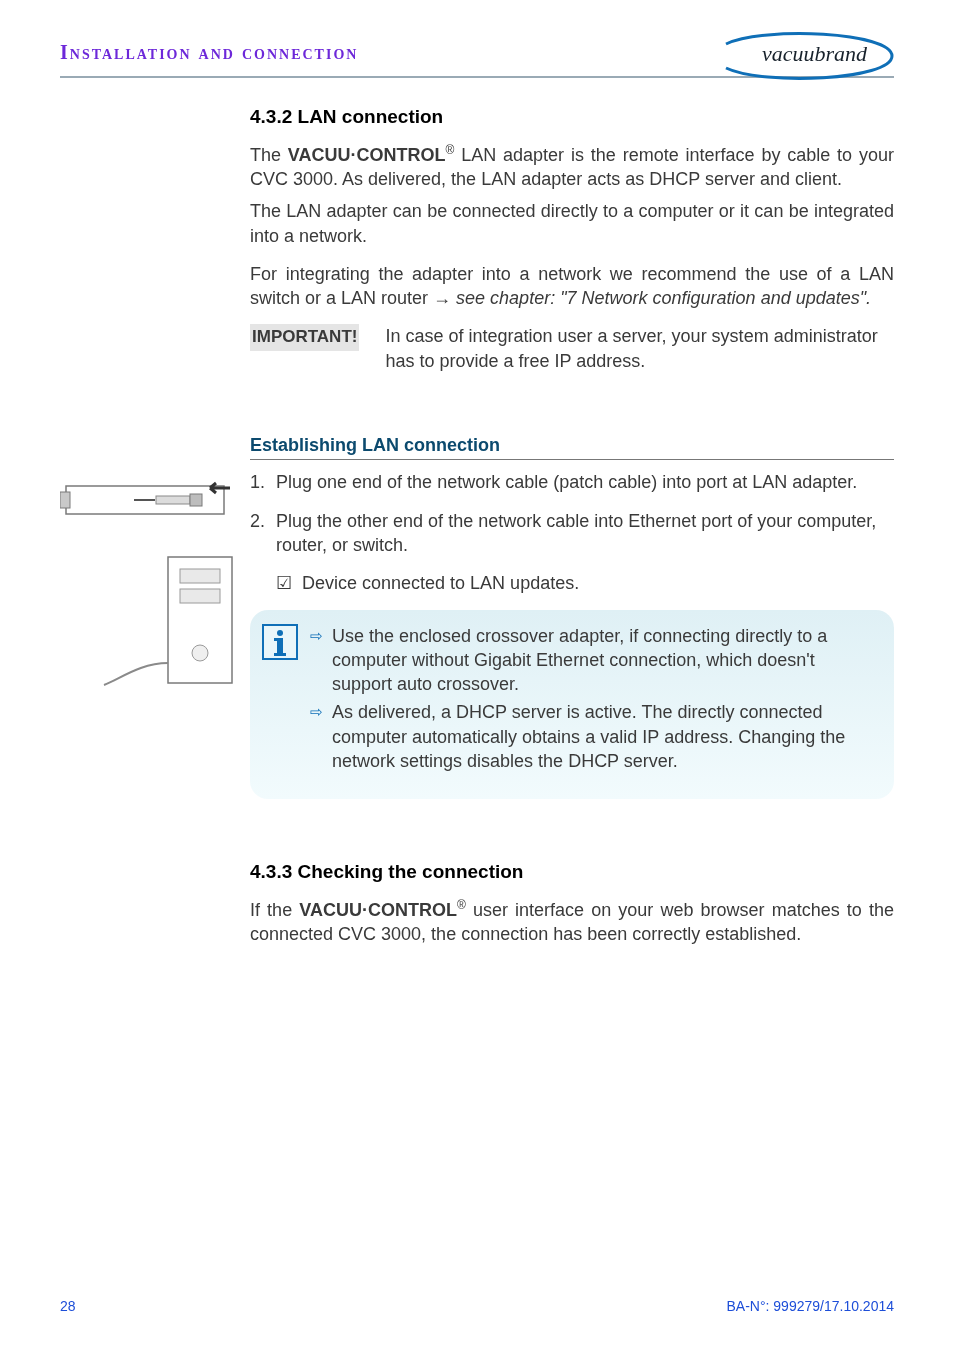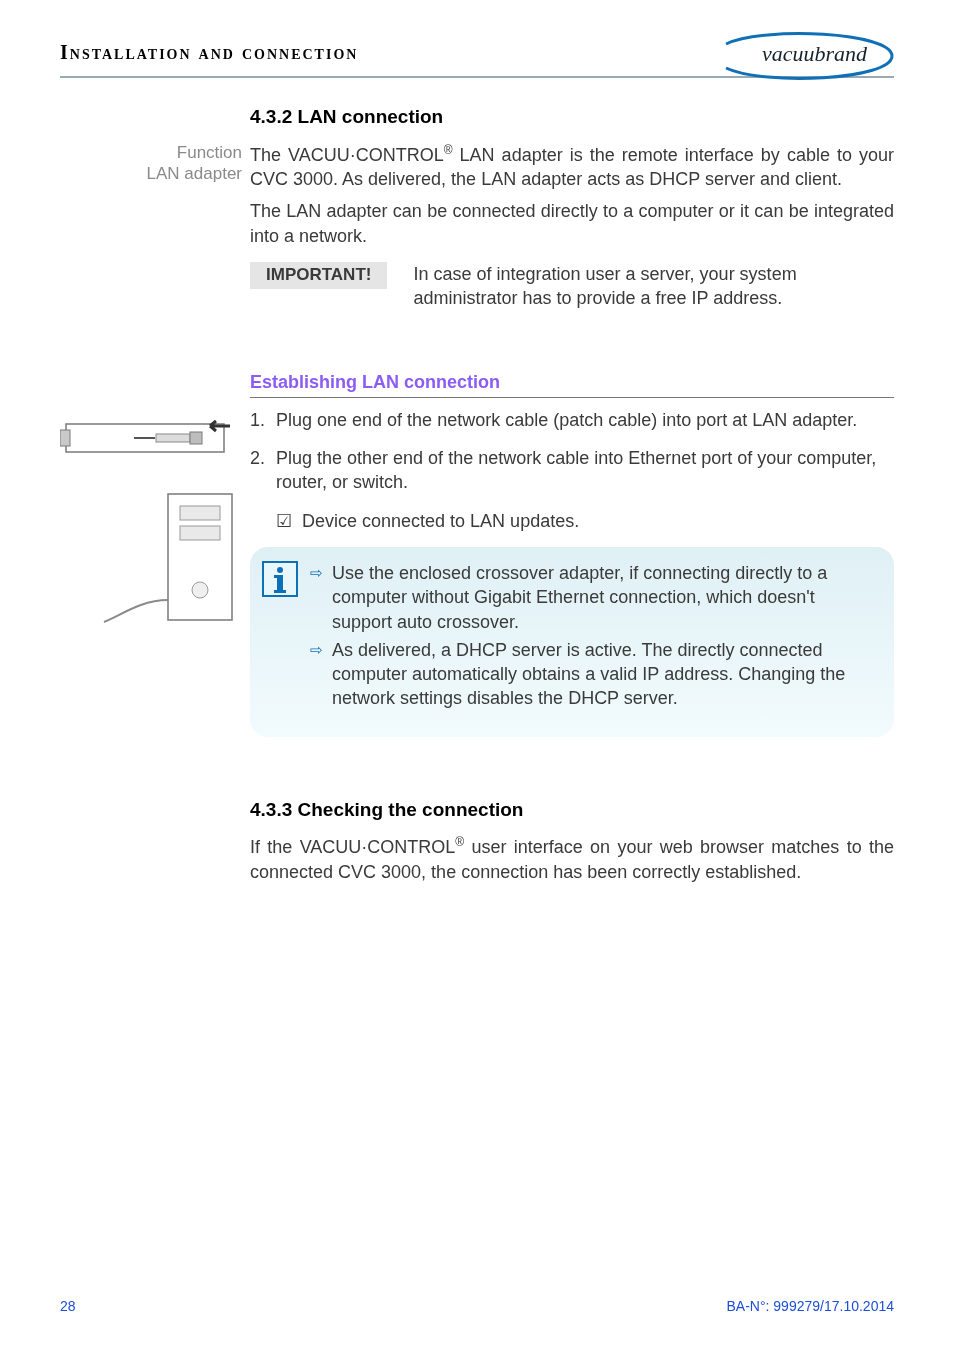--- a/index.html
+++ b/index.html
@@ -24,21 +24,21 @@
     align-items: center;
     border-bottom: 2px solid #9aaab5;
     padding-bottom: 2px;
     margin-bottom: 26px;
   }
   .chapter-title {
     font-family: "Copperplate", "Copperplate Gothic Light", serif;
     letter-spacing: 2px;
     font-variant: small-caps;
     font-size: 20px;
-    color: #000000;
+    color: #6d28d9;
     font-weight: 600;
   }
   .logo-wrap {
     height: 44px;
   }
   .left-col {
     width: 190px;
     float: left;
   }
   .main-col {
@@ -51,37 +51,37 @@
     padding-right: 8px;
     line-height: 1.25;
   }
   .h3 {
     color: #000000;
     font-weight: bold;
     font-size: 19px;
     margin-bottom: 12px;
   }
   .h4 {
-    color: #8b5cf6;
+    color: #0c4a6e;
     font-weight: bold;
     font-size: 18px;
     border-bottom: 1px solid #777;
     padding-bottom: 2px;
     margin-bottom: 10px;
   }
   .para {
     text-align: justify;
     margin-bottom: 8px;
   }
   .para-block { margin-bottom: 14px; }
   .important-box {
     display: inline-block;
     background: #e5e5e5;
     font-weight: bold;
-    padding: 2px 16px;
+    padding: 2px 2px;
     font-size: 17px;
     margin-right: 14px;
     text-align: right;
   }
   .important-row {
     display: flex;
     align-items: flex-start;
     gap: 12px;
     margin-bottom: 30px;
   }
@@ -117,21 +117,21 @@
     font-size: 14px;
     color: #1d4ed8;
   }
   .illus-group {
     margin-top: 8px;
   }
   .spacer-30 { height: 30px; clear: both; }
   .spacer-60 { height: 60px; clear: both; }
   .italic { font-style: italic; }
   .arrow-ref { font-family: "Arial"; }
-  .brand-prod { font-weight: normal; }
+  .brand-prod { font-weight: bold; }
   .reg { font-size: 12px; vertical-align: super; }
 </style>
 </head>
 <body>
 
 <div class="page">
 
   <div class="header-row">
     <div class="chapter-title">Installation and connection</div>
     <div class="logo-wrap">
@@ -143,31 +143,28 @@
   </div>
 
   <div style="clear:both;">
     <div class="left-col"></div>
     <div class="main-col">
       <div class="h3">4.3.2 LAN connection</div>
     </div>
   </div>
 
   <div style="clear:both;">
-    <div class="left-col">
-      <div class="sidenote">
-        <span>Function</span><br>
-        <span>LAN adapter</span>
-      </div>
-    </div>
     <div class="main-col">
       <p class="para">
         <span>The </span><span class="brand-prod">VACUU·CONTROL</span><span class="reg">®</span><span> LAN adapter is the remote interface by cable to your CVC 3000. As delivered, the LAN adapter acts as DHCP server and client.</span>
       </p>
       <p class="para para-block">The LAN adapter can be connected directly to a computer or it can be integrated into a network.</p>
+      <p class="para para-block">
+        <span>For integrating the adapter into a network we recommend the use of a LAN switch or a LAN router </span><span class="arrow-ref">→</span><span class="italic"> see chapter: "7 Network configuration and updates".</span>
+      </p>
       <div class="important-row">
         <div class="important-box">IMPORTANT!</div>
         <div style="flex:1;">In case of integration user a server, your system administrator has to provide a free IP address.</div>
       </div>
     </div>
   </div>
 
   <div class="spacer-30"></div>
 
   <div style="clear:both;">

